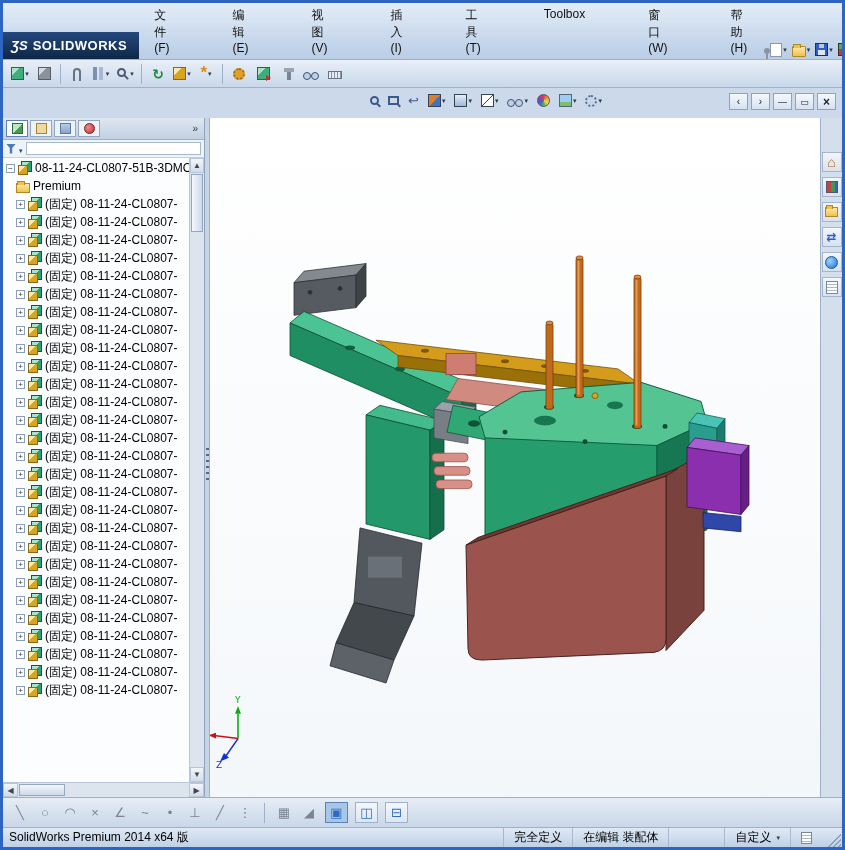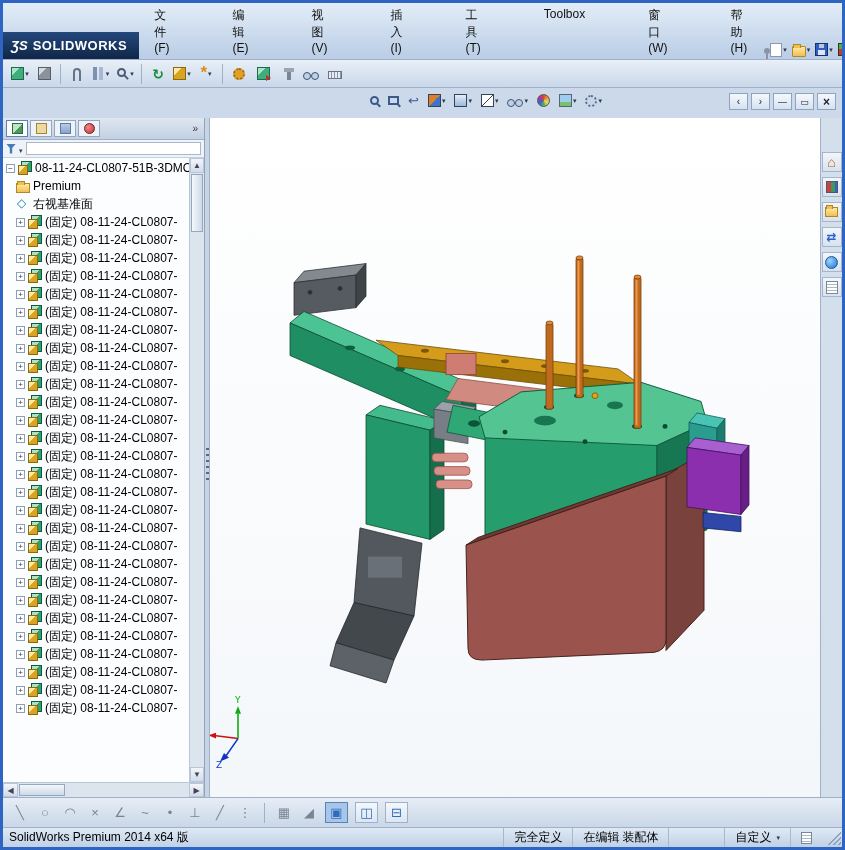--- a/index.html
+++ b/index.html
@@ -205,21 +205,21 @@
   .g-more::before{content:"⋮";}
   .g-grid::before{content:"▦";} .g-corner::before{content:"◢";}
   .vb { width:23px; height:21px; border:1px solid #9fb0c8; display:flex; align-items:center; justify-content:center;
         background:linear-gradient(#f4f8fc,#dce6f1); color:#2f6bbf; font-size:13px; }
   .vb.active { background:#a8c6e8; border-color:#5b83b8; }
   .g-v1::before{content:"▣";} .g-v2::before{content:"◫";} .g-v3::before{content:"⊟";}
 
   
   .statusbar { flex:0 0 20px; display:flex; align-items:center; padding-left:6px; color:#000;
                background:linear-gradient(#dfe9f4,#bfd1e6); border-top:1px solid #9fb0c8; }
-  .sb-right { margin-left:auto; display:flex; align-items:flex-start; height:100%;font-family:Liberation Serif, serif; }
+  .sb-right { margin-left:auto; display:flex; align-items:flex-end; height:100%; }
   .sb-cell { padding:0 10px; border-left:1px solid #a8b8cd; height:100%; display:flex; align-items:center; gap:4px; }
   .sb-gap { width:56px; border-left:1px solid #a8b8cd; height:100%; }
   .sb-ic { width:11px; height:12px; border:1px solid #789;
            background:repeating-linear-gradient(180deg,#fff 0 2px,#a8b8c8 2px 3px); }
   .grip { width:15px; height:15px; margin:2px 1px 0 4px;
           background:linear-gradient(135deg,transparent 55%,#8aa2bd 55% 62%,transparent 62% 72%,#8aa2bd 72% 79%,transparent 79% 89%,#8aa2bd 89% 96%,transparent 96%); }
 </style>
 </head>
 <body>
 
@@ -380,24 +380,20 @@
         <div class="tree-rows">
           <div class="trow">
             <span class="texp minus"></span>
             <span class="tic t-asm"></span>
             <span class="tlabel">08-11-24-CL0807-51B-3DMOLD</span>
           </div>
           <div class="trow child">
             <span class="tic t-folder"></span>
             <span class="tlabel">Premium</span>
           </div>
-          <div class="trow child">
-            <span class="tic t-plane"></span>
-            <span class="tlabel">右视基准面</span>
-          </div>
           <div>
 
               <div class="trow child">
                 <span class="texp plus"></span>
                 <span class="tic t-asm"></span>
                 <span class="tlabel">(固定) 08-11-24-CL0807-</span>
               </div>
 
               <div class="trow child">
                 <span class="texp plus"></span>

